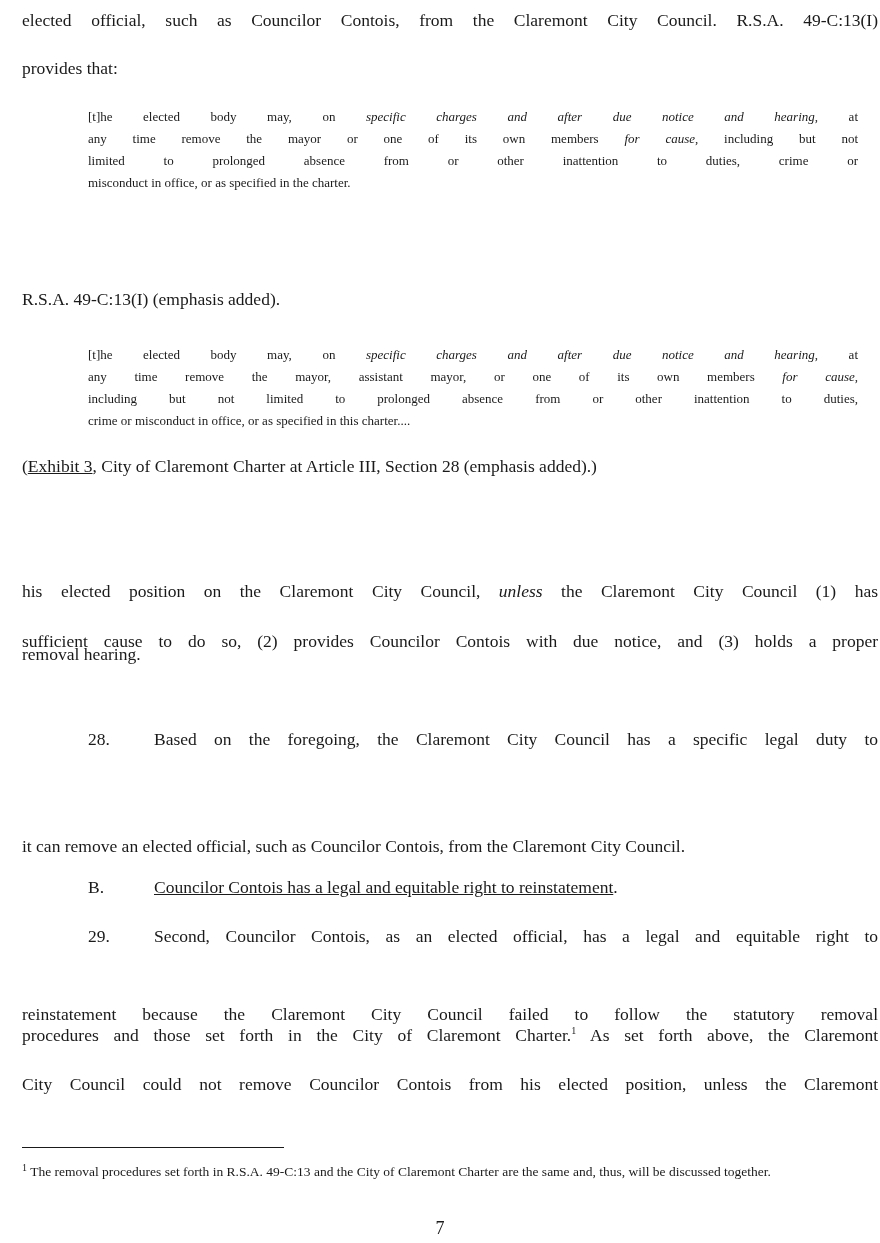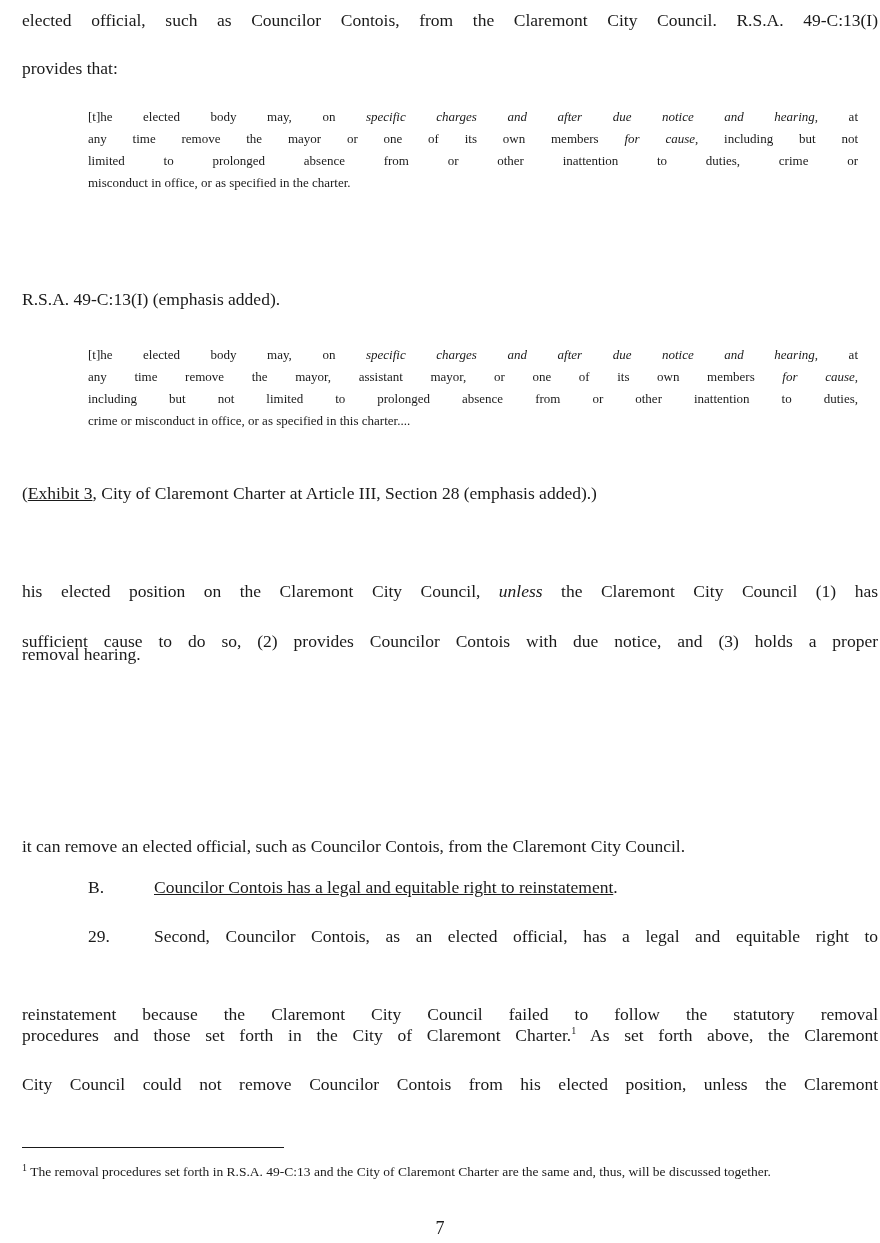--- a/index.html
+++ b/index.html
@@ -40,26 +40,27 @@
   <div class="line" style="top:246px;margin-top:43px;"><span>R.S.A. 49-C:13(I) (emphasis added).</span></div>
 
 
   <div class="quote" style="top:344px;">
     <span class="qline"><span>[t]he elected body may, on </span><i>specific charges and after due notice and hearing</i><span>, at</span></span>
     <span class="qline"><span>any time remove the mayor, assistant mayor, or one of its own members </span><i>for cause</i><span>,</span></span>
     <span class="qline"><span>including but not limited to prolonged absence from or other inattention to duties,</span></span>
     <span class="qline last"><span>crime or misconduct in office, or as specified in this charter....</span></span>
   </div>
 
-  <div class="line" style="top:483px;"><span>(</span><u>Exhibit 3</u><span>, City of Claremont Charter at Article III, Section 28 (emphasis added).)</span></div>
+  <div class="line" style="top:456px;"><span>(</span><u>Exhibit 3</u><span>, City of Claremont Charter at Article III, Section 28 (emphasis added).)</span></div>
 
   <div class="line just" style="top:581px;"><span>his elected position on the Claremont City Council, </span><i>unless</i><span> the Claremont City Council (1) has</span></div>
   <div class="line just" style="top:631px;"><span>sufficient cause to do so, (2) provides Councilor Contois with due notice, and (3) holds a proper</span></div>
   <div class="line" style="top:644px;"><span>removal hearing.</span></div>
 
+  <div class="line just" style="top:729px;"><span class="ind"></span><span class="num">28.</span><span>Based on the foregoing, the Claremont City Council has a specific legal duty to</span></div>
   <div class="line" style="top:828px;margin-top:8px;"><span>it can remove an elected official, such as Councilor Contois, from the Claremont City Council.</span></div>
 
   <div class="line" style="top:877px;"><span class="ind"></span><span class="num">B.</span><u>Councilor Contois has a legal and equitable right to reinstatement</u><span>.</span></div>
 
   <div class="line just" style="top:926px;"><span class="ind"></span><span class="num">29.</span><span>Second, Councilor Contois, as an elected official, has a legal and equitable right to</span></div>
   <div class="line just" style="top:976px;margin-top:28px;"><span>reinstatement because the Claremont City Council failed to follow the statutory removal</span></div>
   <div class="line just" style="top:1025px;"><span>procedures and those set forth in the City of Claremont Charter.</span><sup>1</sup><span>  As set forth above, the Claremont</span></div>
   <div class="line just" style="top:1074px;"><span>City Council could not remove Councilor Contois from his elected position, unless the Claremont</span></div>
 
   <div style="position:absolute; left:22px; top:1147px; width:262px; height:1px; background:#1a1a1a;"></div>

